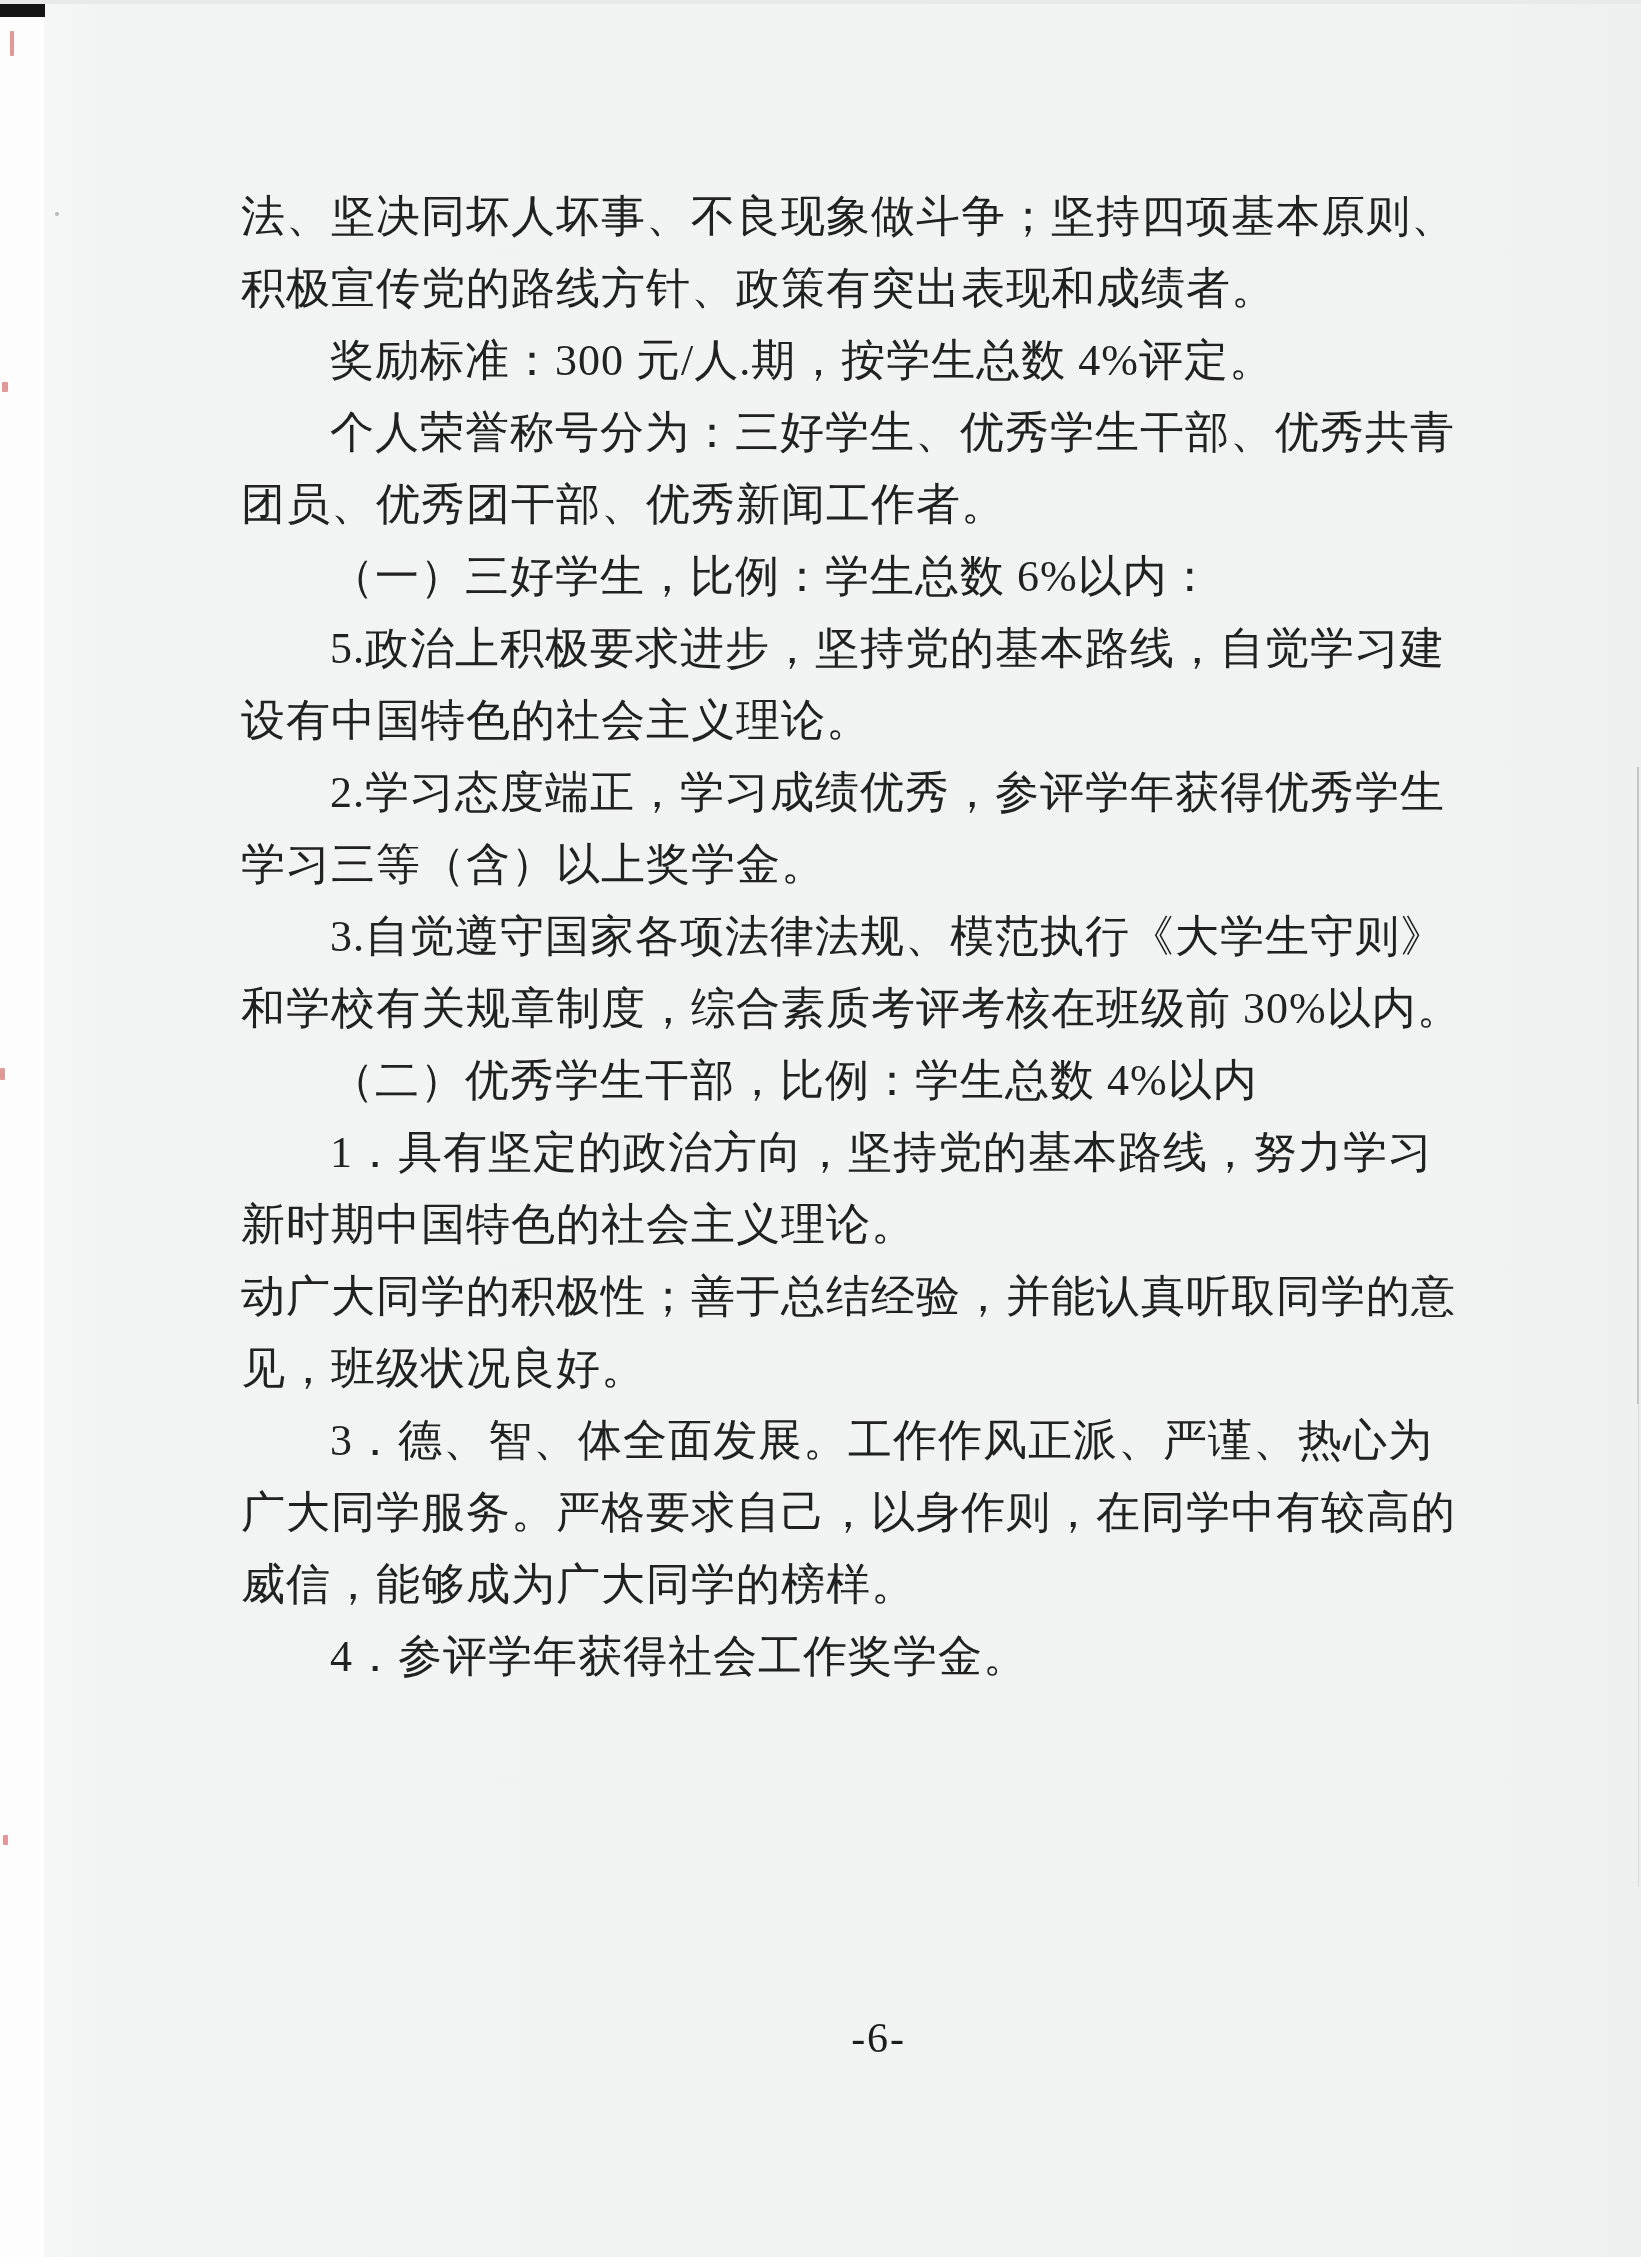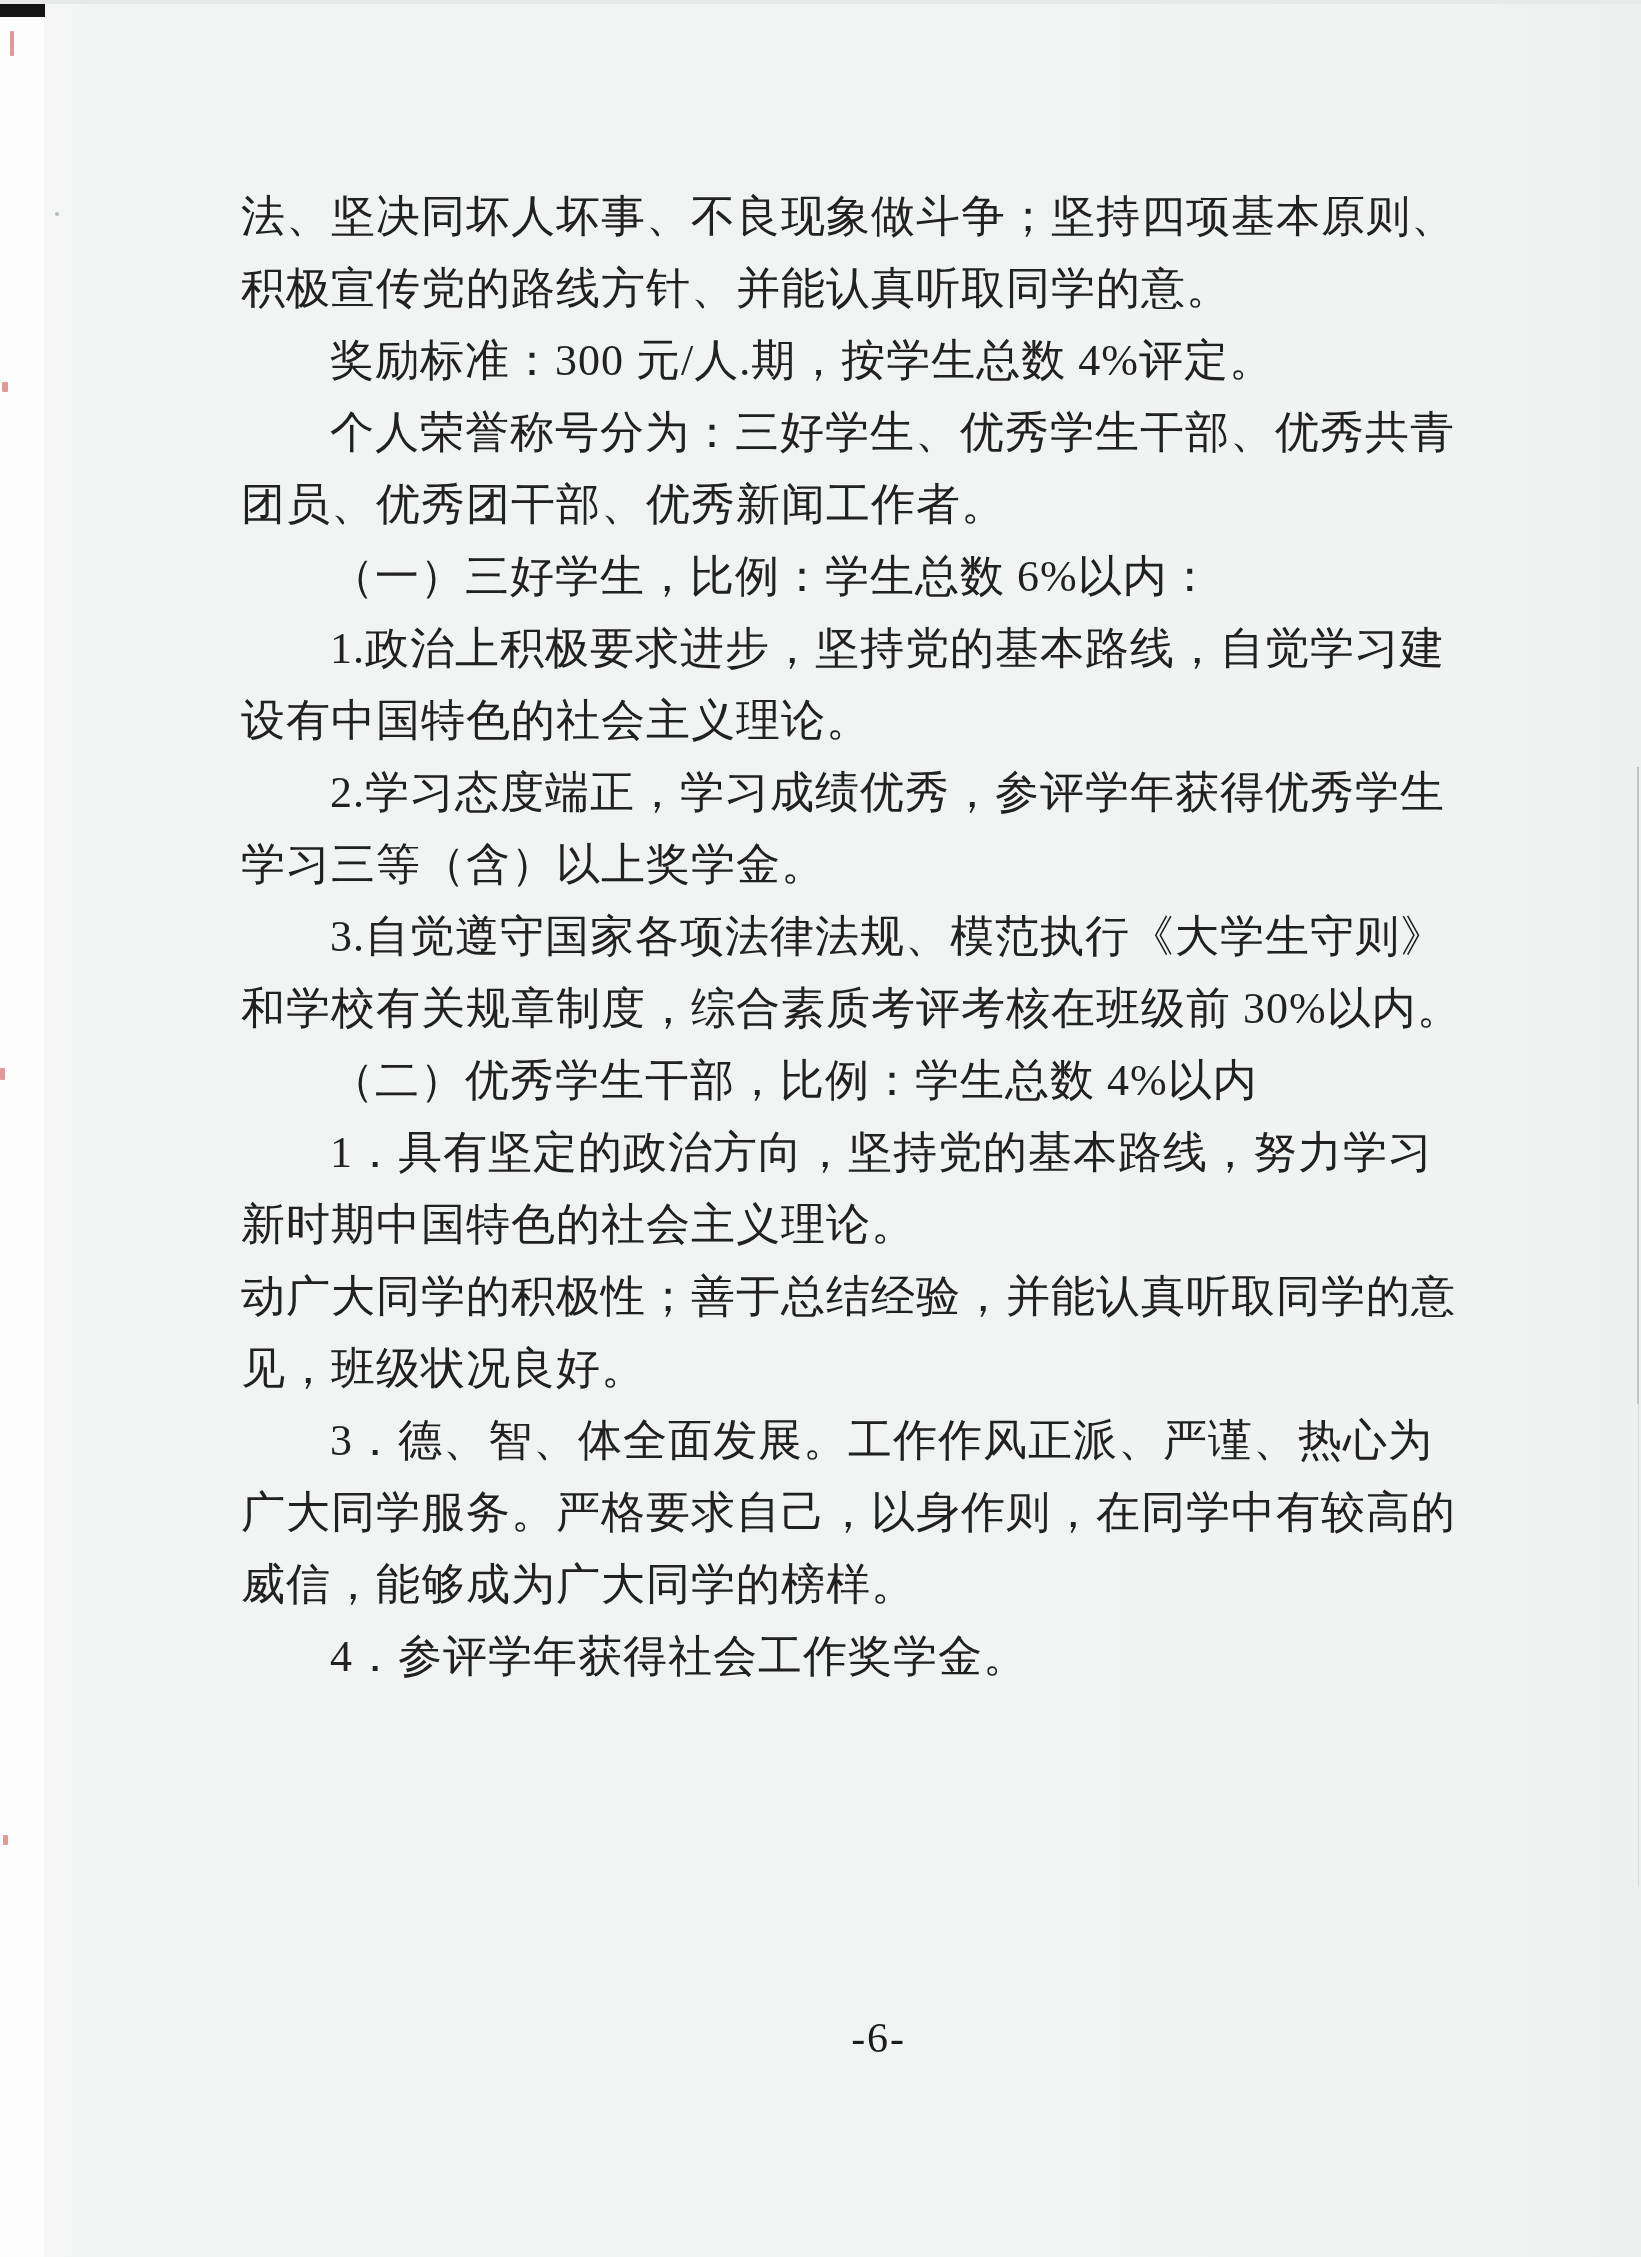--- a/index.html
+++ b/index.html
@@ -55,26 +55,26 @@
   <div class="right-edge-line"></div>
   <div class="right-edge-line2"></div>
   <div class="red-mark m1"></div>
   <div class="red-mark m2"></div>
   <div class="red-mark m3"></div>
   <div class="red-mark m4"></div>
   <div class="speck" style="left:55px;top:208px;"></div>
 
   <div class="content">
     <div class="line">法、坚决同坏人坏事、不良现象做斗争；坚持四项基本原则、</div>
-    <div class="line">积极宣传党的路线方针、并能认真听取同学的意。</div>
+    <div class="line">积极宣传党的路线方针、政策有突出表现和成绩者。</div>
     <div class="line indent">奖励标准：300 元/人.期，按学生总数 4%评定。</div>
     <div class="line indent">个人荣誉称号分为：三好学生、优秀学生干部、优秀共青</div>
     <div class="line">团员、优秀团干部、优秀新闻工作者。</div>
     <div class="line indent">（一）三好学生，比例：学生总数 6%以内：</div>
-    <div class="line indent">1.政治上积极要求进步，坚持党的基本路线，自觉学习建</div>
+    <div class="line indent">5.政治上积极要求进步，坚持党的基本路线，自觉学习建</div>
     <div class="line">设有中国特色的社会主义理论。</div>
     <div class="line indent">2.学习态度端正，学习成绩优秀，参评学年获得优秀学生</div>
     <div class="line">学习三等（含）以上奖学金。</div>
     <div class="line indent">3.自觉遵守国家各项法律法规、模范执行《大学生守则》</div>
     <div class="line">和学校有关规章制度，综合素质考评考核在班级前 30%以内。</div>
     <div class="line indent">（二）优秀学生干部，比例：学生总数 4%以内</div>
     <div class="line indent">1．具有坚定的政治方向，坚持党的基本路线，努力学习</div>
     <div class="line">新时期中国特色的社会主义理论。</div>
     <div class="line">动广大同学的积极性；善于总结经验，并能认真听取同学的意</div>
     <div class="line">见，班级状况良好。</div>

